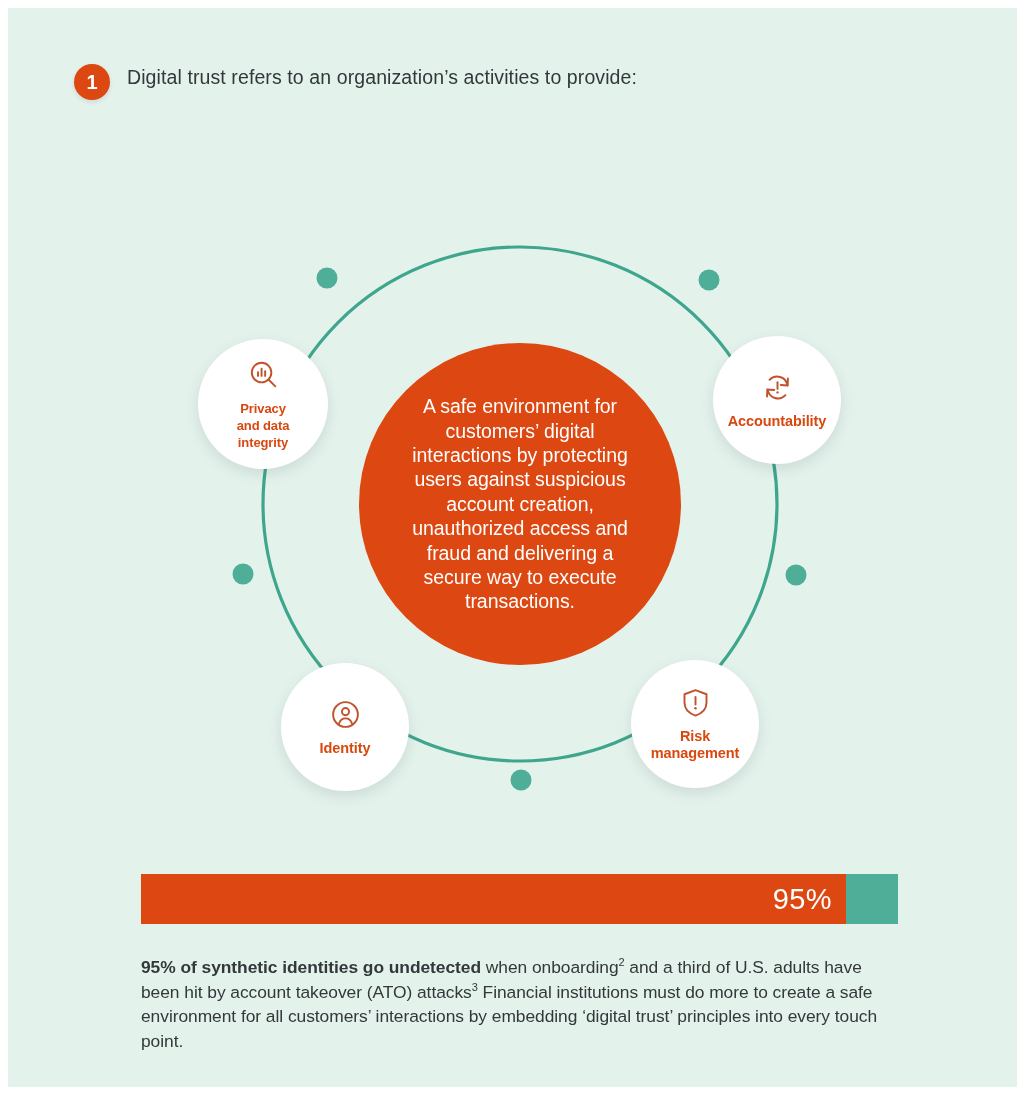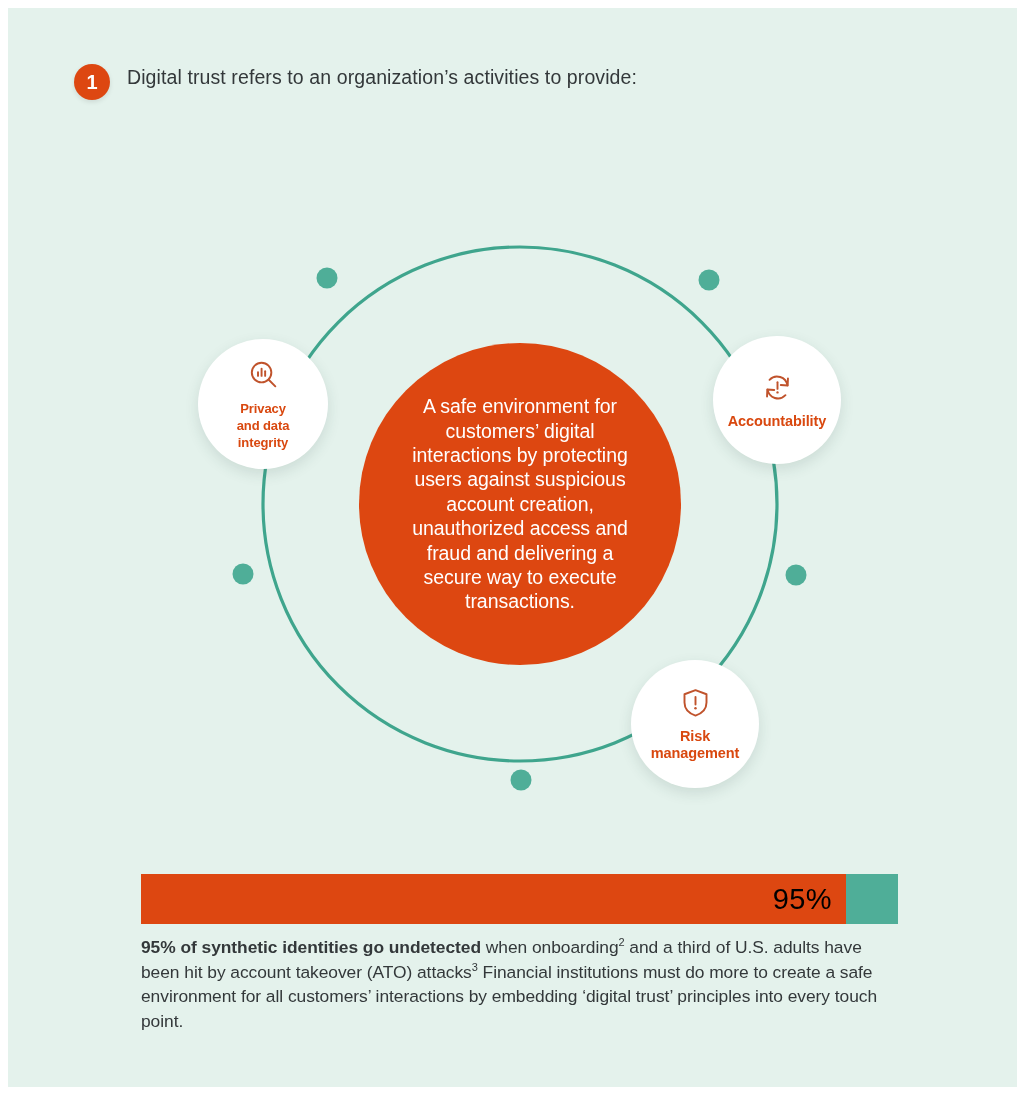--- a/index.html
+++ b/index.html
@@ -134,30 +134,30 @@
     height: 50px;
     width: 93.1%;
     background: #dd4711;
     display: flex;
     align-items: center;
     justify-content: flex-end;
     box-sizing: border-box;
     padding-right: 14px;
   }
   #bar-value {
-    color: #000000;
+    color: #ffffff;
     font-size: 29px;
     letter-spacing: 0.3px;
   }
 
   
   #body-copy {
     position: absolute;
     left: 133px;
-    top: 910px;
+    top: 930px;
     width: 762px;
     font-size: 17.4px;
     line-height: 24.5px;
     color: #33383a;
     letter-spacing: -0.05px;
   }
   #body-copy b { font-weight: bold; }
   #body-copy sup { font-size: 11px; vertical-align: super; line-height: 0; }
 </style>
 </head>
@@ -207,20 +207,30 @@
         <svg width="33" height="33" viewBox="0 0 24 24" fill="none" stroke="#c0532c" stroke-width="1.4" stroke-linecap="round" stroke-linejoin="round">
           <path d="M12 3 L20 6 V12 C20 16.6 16.5 20 12 21.5 C7.5 20 4 16.6 4 12 V6 Z"></path>
           <line x1="12" y1="8" x2="12" y2="13.4"></line>
           <circle cx="12" cy="16.2" r="0.9" fill="#c0532c" stroke="none"></circle>
         </svg>
       </span>
       <span class="node-label">Risk</span>
       <span class="node-label">management</span>
     </div>
 
+    <div class="node" id="node-identity">
+      <span class="node-icon">
+        <svg width="33" height="33" viewBox="0 0 24 24" fill="none" stroke="#c0532c" stroke-width="1.4" stroke-linecap="round" stroke-linejoin="round">
+          <circle cx="12" cy="12" r="9"></circle>
+          <circle cx="12" cy="9.9" r="2.6"></circle>
+          <path d="M7.3 18.6 C8.1 16 9.9 14.8 12 14.8 C14.1 14.8 15.9 16 16.7 18.6"></path>
+        </svg>
+      </span>
+      <span class="node-label">Identity</span>
+    </div>
 
     <div class="node" id="node-privacy">
       <span class="node-icon">
         <svg width="33" height="33" viewBox="0 0 24 24" fill="none" stroke="#c0532c" stroke-width="1.4" stroke-linecap="round" stroke-linejoin="round">
           <circle cx="10.6" cy="10.6" r="7.1"></circle>
           <line x1="15.8" y1="15.8" x2="20.6" y2="20.6"></line>
           <line x1="8" y1="13" x2="8" y2="10.4"></line>
           <line x1="10.6" y1="13" x2="10.6" y2="7.8"></line>
           <line x1="13.2" y1="13" x2="13.2" y2="9.6"></line>
         </svg>

